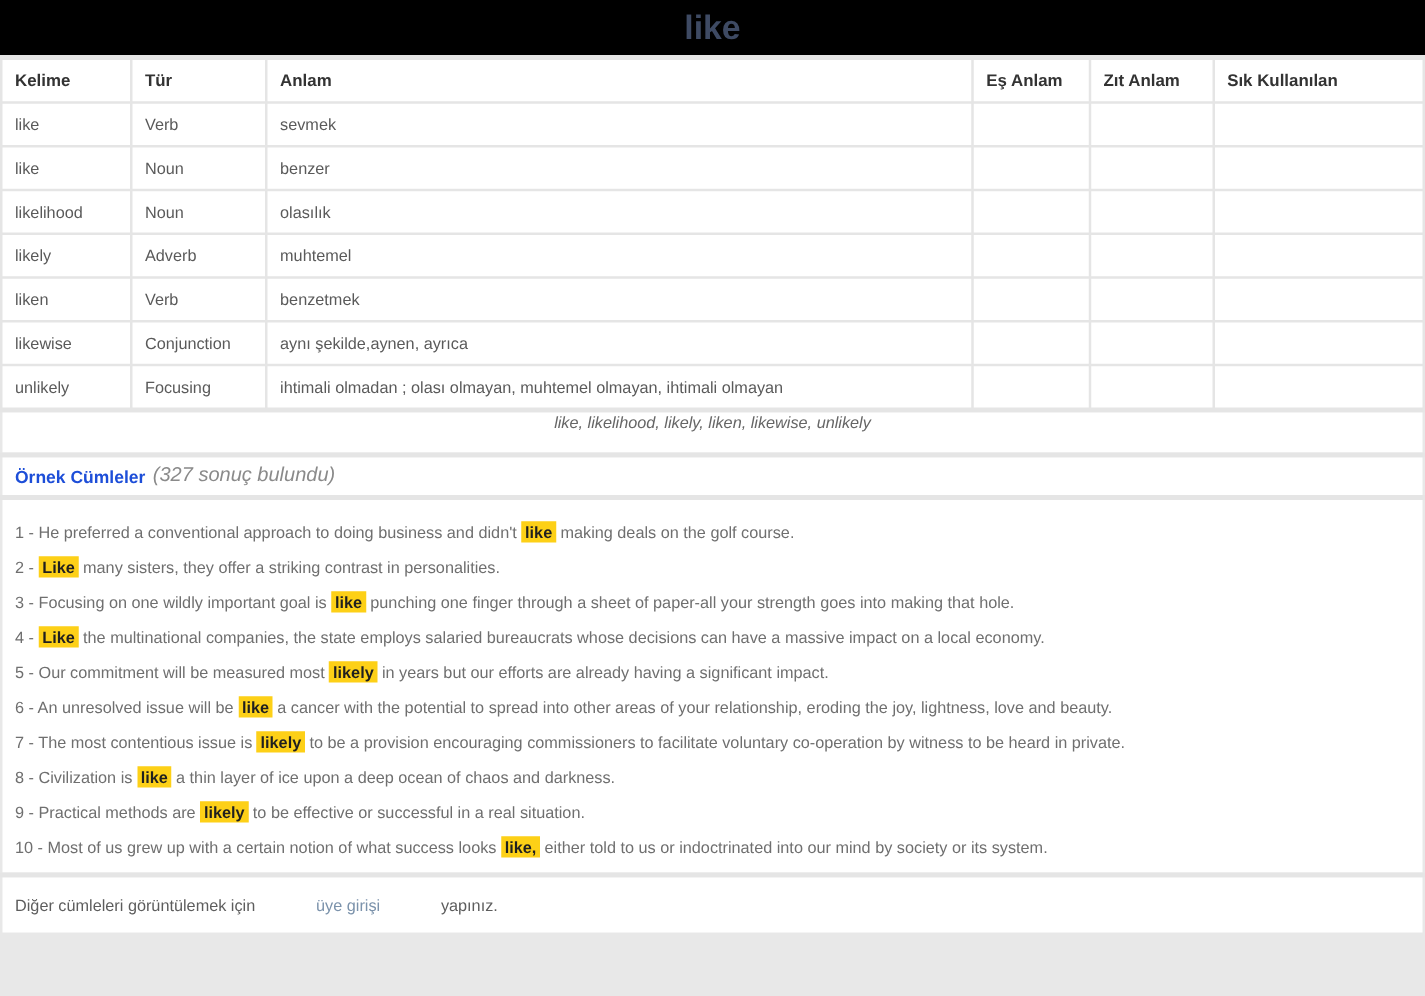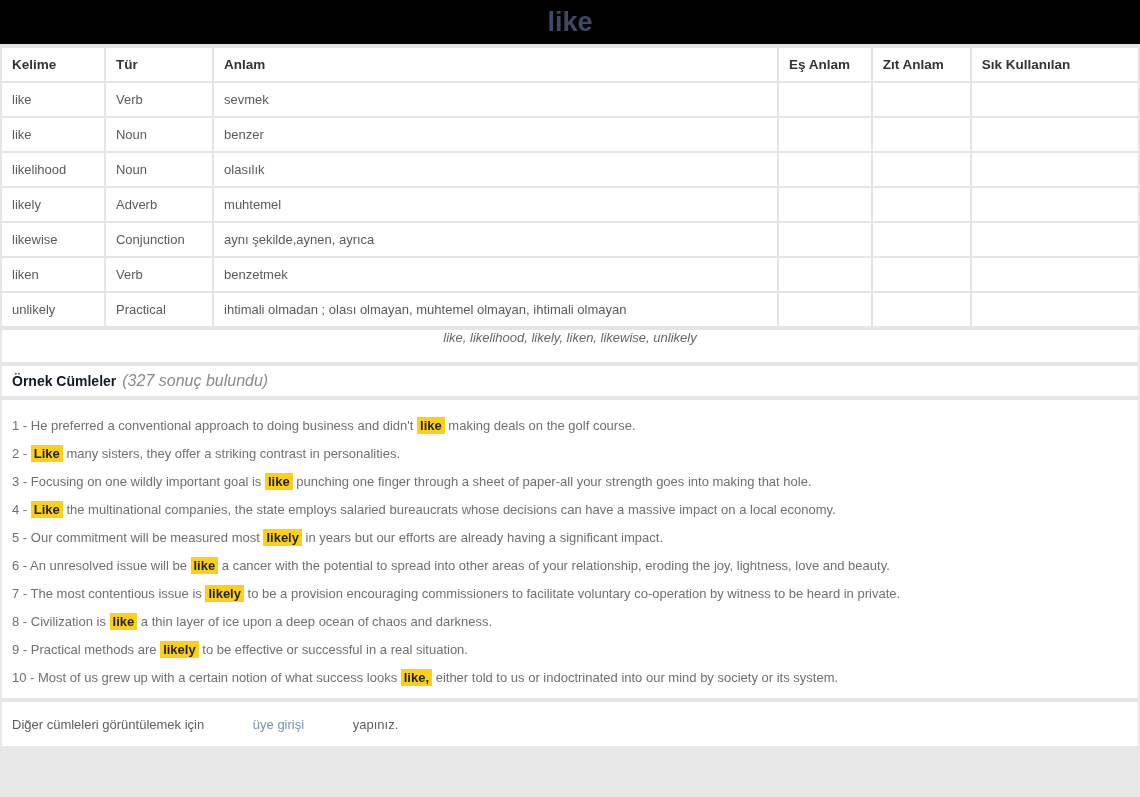--- a/index.html
+++ b/index.html
@@ -93,21 +93,21 @@
   
   #examples-header {
     margin: 0 2px;
     background: #ffffff;
     height: 30px;
     display: flex;
     align-items: center;
     padding-left: 10px;
   }
   #examples-title {
-    color: #0f172a;
+    color: #1d4ed8;
     font-weight: bold;
     font-size: 14px;
   }
   #examples-count {
     color: #8a8a8a;
     font-size: 16px;
     font-style: italic;
     margin-left: 6px;
   }
 
@@ -206,38 +206,38 @@
       </tr>
       <tr>
         <td class="cell-word">likely</td>
         <td class="cell-type">Adverb</td>
         <td class="cell-meaning">muhtemel</td>
         <td class="cell-synonym"></td>
         <td class="cell-antonym"></td>
         <td class="cell-common"></td>
       </tr>
       <tr>
+        <td class="cell-word">liken</td>
+        <td class="cell-type">Verb</td>
+        <td class="cell-meaning">benzetmek</td>
+        <td class="cell-synonym"></td>
+        <td class="cell-antonym"></td>
+        <td class="cell-common"></td>
+      </tr>
+      <tr>
         <td class="cell-word">likewise</td>
         <td class="cell-type">Conjunction</td>
         <td class="cell-meaning">aynı şekilde,aynen, ayrıca</td>
         <td class="cell-synonym"></td>
         <td class="cell-antonym"></td>
         <td class="cell-common"></td>
       </tr>
       <tr>
-        <td class="cell-word">liken</td>
-        <td class="cell-type">Verb</td>
-        <td class="cell-meaning">benzetmek</td>
-        <td class="cell-synonym"></td>
-        <td class="cell-antonym"></td>
-        <td class="cell-common"></td>
-      </tr>
-      <tr>
         <td class="cell-word">unlikely</td>
-        <td class="cell-type">Practical</td>
+        <td class="cell-type">Focusing</td>
         <td class="cell-meaning">ihtimali olmadan ; olası olmayan, muhtemel olmayan, ihtimali olmayan</td>
         <td class="cell-synonym"></td>
         <td class="cell-antonym"></td>
         <td class="cell-common"></td>
       </tr>
     </tbody>
 </table>
 
 <div class="gap-thin"></div>
 

